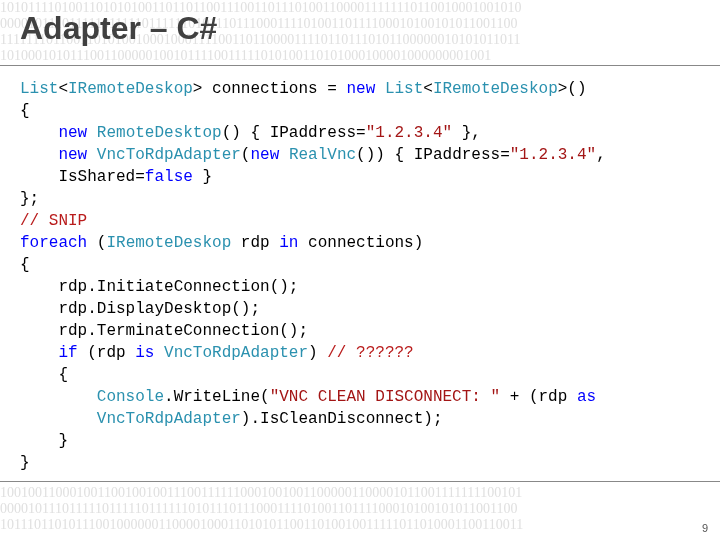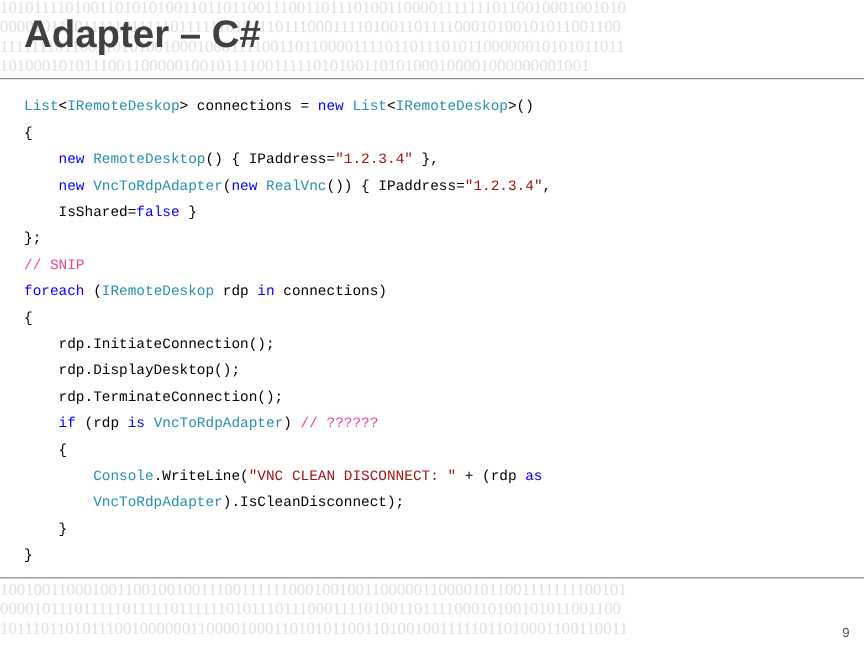--- a/index.html
+++ b/index.html
@@ -2,26 +2,26 @@
 <html><head>
 <meta charset="utf-8">
 <style>
   html,body{margin:0;padding:0;width:720px;height:540px;overflow:hidden;font-family:Verdana,Geneva,sans-serif;background:#fff}
   .binary-bg{position:absolute;left:0;width:100%;font-family:Liberation Serif, serif;font-size:14px;line-height:16px;color:#e0e0e0;white-space:pre;overflow:hidden;letter-spacing:0px;z-index:0;user-select:none}
   .binary-top{top:0;height:70px}
   .binary-bottom{bottom:0;height:55px}
   .title{position:absolute;top:10px;left:20px;font-weight:bold;font-size:32px;color:#404040;z-index:2}
   .hr-top{position:absolute;top:65px;left:0;width:720px;height:1px;background:#888;z-index:2}
   .hr-bottom{position:absolute;bottom:58px;left:0;width:720px;height:1px;background:#888;z-index:2}
-  .code{position:absolute;top:78px;left:20px;width:690px;font-family:Consolas,"Courier New",monospace;font-size:12px;line-height:22px;color:#000;z-index:2;white-space:pre}
+  .code{position:absolute;top:78px;left:20px;width:690px;font-family:Consolas,"Courier New",monospace;font-size:16px;line-height:22px;color:#000;z-index:2;white-space:pre}
   .code .tok{display:inline}
   .k{color:#0000ff}   
   .t{color:#2b91af}   
   .s{color:#a31515}   
-  .c{color:#ec4899}   
+  .c{color:#b91c1c}   
   .n{color:#000}      
   .slide-num{position:absolute;bottom:6px;right:12px;font-size:11px;color:#555;z-index:3}
 </style>
 </head>
 <body>
 
 <div class="binary-bg binary-top">1010111101001101010100110110110011100110111010011000011111110110010001001010
 0000101110111110111110111111010111011100011110100110111100010100101011001100
 1111111011001101010010001000111100110110000111101101110101100000010101011011
 10100010101110011000001001011110011111010100110101000100001000000001001</div>

